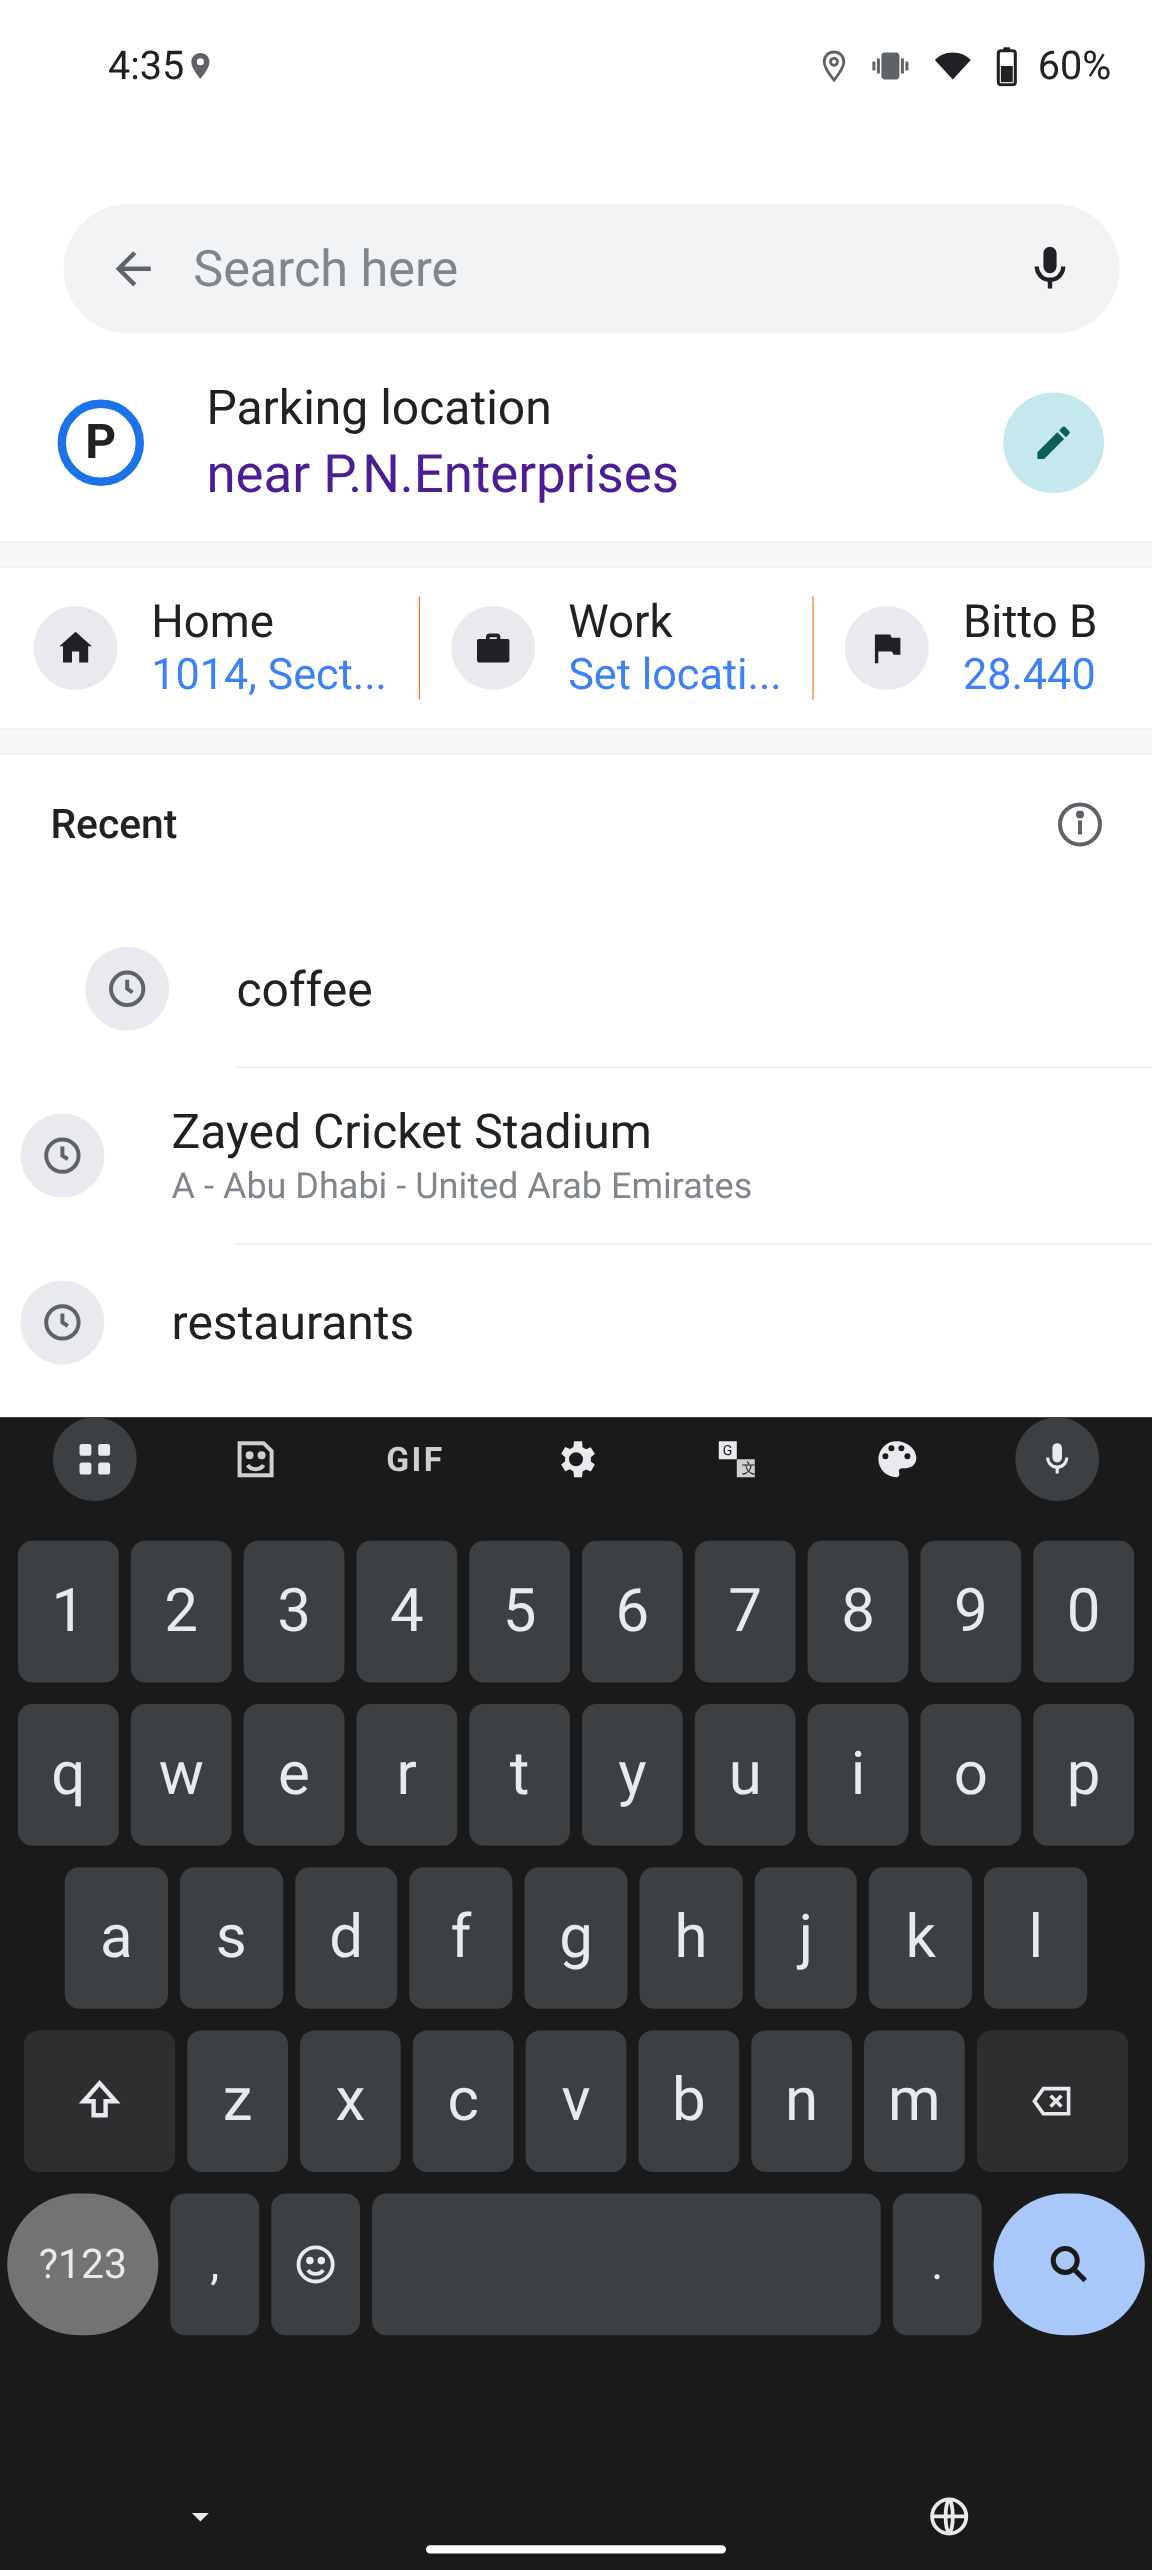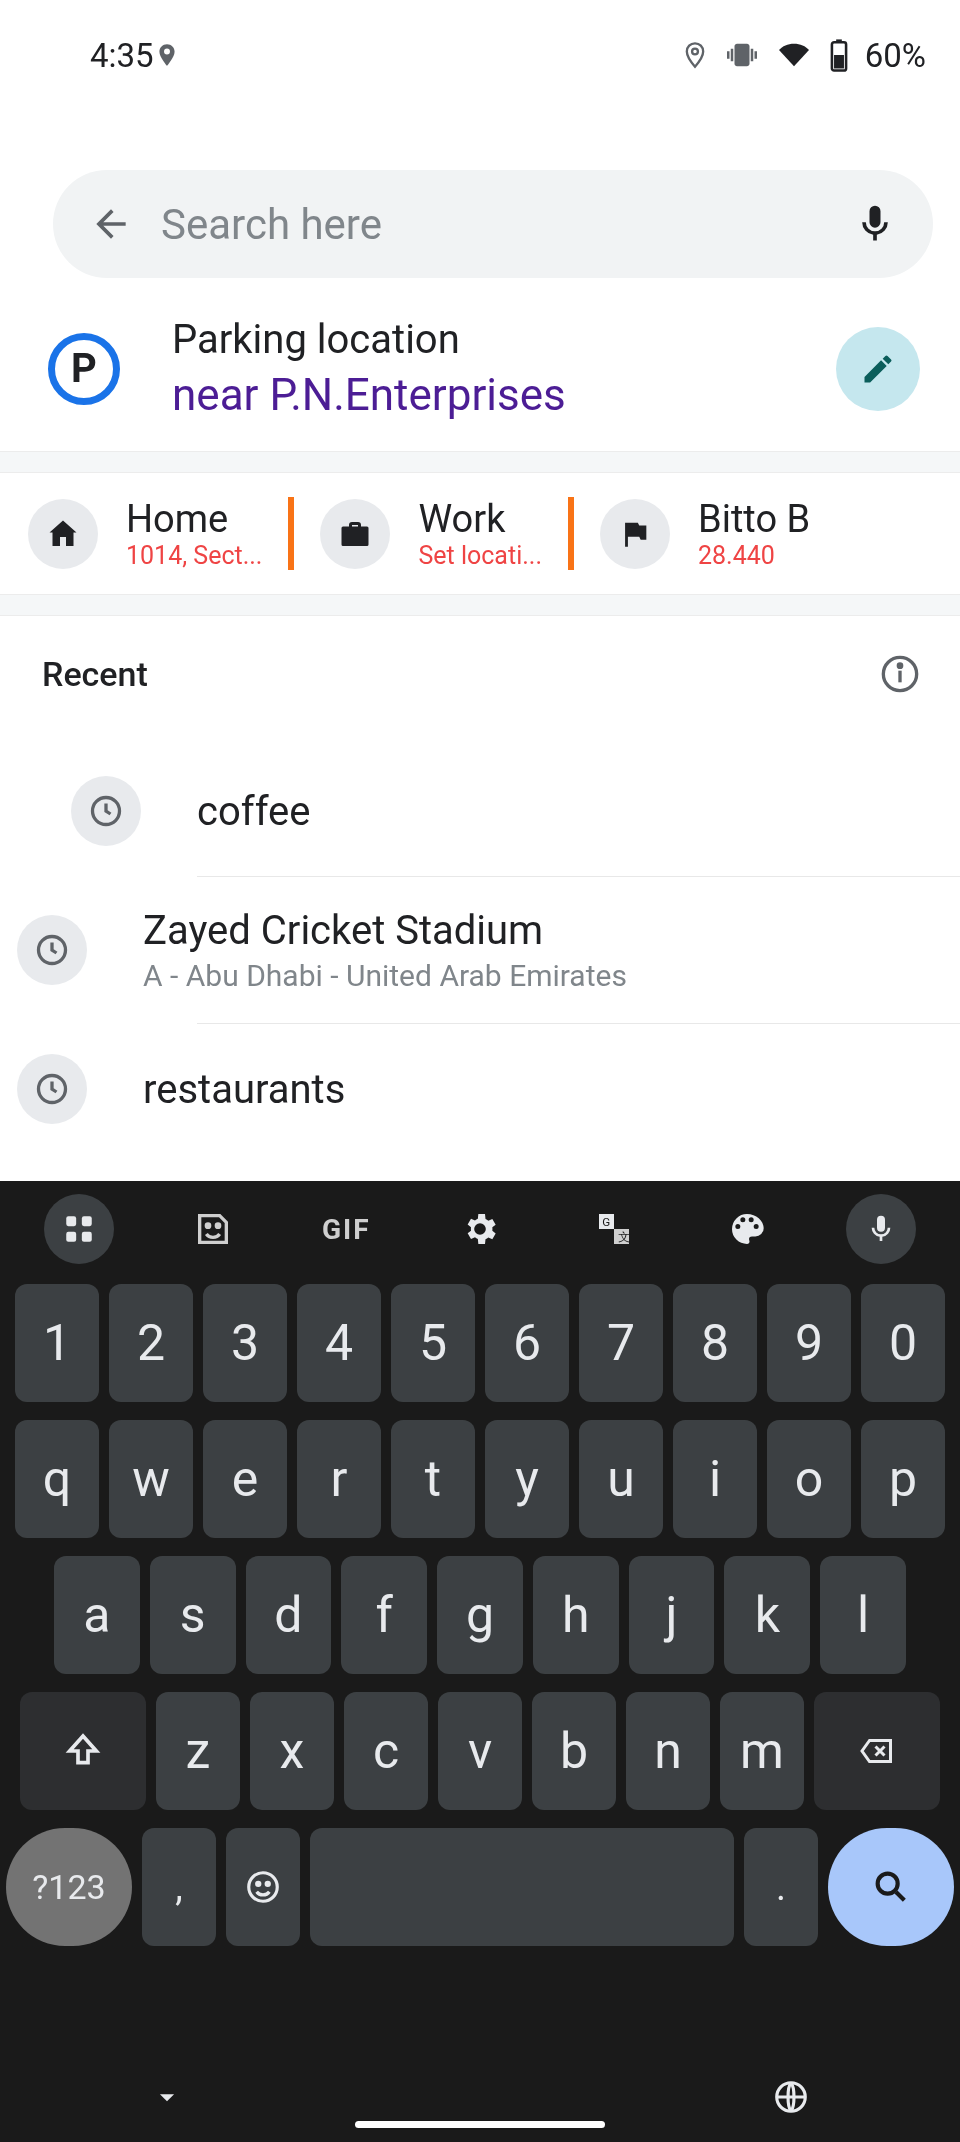--- a/index.html
+++ b/index.html
@@ -22,40 +22,40 @@
   .parking-row { display: flex; align-items: center; padding: 38px 40px 30px 48px; }
   .parking-icon { width: 72px; height: 72px; border: 7px solid #1a73e8; border-radius: 50%; display: flex; align-items: center; justify-content: center; font-size: 40px; font-weight: 700; color: #202124; margin-right: 52px; }
   .parking-text { flex: 1; }
   .parking-text .title { font-size: 40px; color: #202124; margin-bottom: 6px; font-weight: 400; }
   .parking-text .sub { font-size: 44px; color: #4c1d95; }
   .edit-circle { width: 84px; height: 84px; background: #c5e7ee; border-radius: 50%; display: flex; align-items: center; justify-content: center; }
   .divider-thick { height: 22px; background: #f5f7f8; border-top: 1px solid #ececec; border-bottom: 1px solid #ececec; }
 
   
   .shortcuts { display: flex; align-items: center; padding: 24px 0 24px 28px; overflow: hidden; }
-  .shortcut { display: flex; align-items: center; padding-right: 26px; border-right: 6px solid #f97316; margin-right: 26px; flex-shrink: 0; }
+  .shortcut { display: flex; align-items: center; padding-right: 26px; border-right: 1px solid #f97316; margin-right: 26px; flex-shrink: 0; }
   .shortcut:last-child { border-right: none; }
   .shortcut-icon { width: 70px; height: 70px; border-radius: 50%; background: #e8eaed; display: flex; align-items: center; justify-content: center; margin-right: 28px; flex-shrink: 0; }
   .shortcut-text .t { font-size: 38px; color: #202124; }
-  .shortcut-text .s { font-size: 25px; color: #ef4444; max-width: 200px; white-space: nowrap; overflow: hidden; text-overflow: ellipsis; }
+  .shortcut-text .s { font-size: 36px; color: #3b82f6; max-width: 200px; white-space: nowrap; overflow: hidden; text-overflow: ellipsis; }
 
   
   .recent-header { display: flex; align-items: center; justify-content: space-between; padding: 38px 40px 0 42px; }
   .recent-header .label { font-size: 34px; font-weight: 500; color: #202124; }
   .recent-list { padding-top: 52px; margin-left: 17px; }
   .recent-item { display: flex; align-items: center; padding: 30px 42px 30px 54px; }
   .recent-item + .recent-item { border-top: 1px solid #e8e8e8; margin-left: 180px; padding-left: 0; }
   .recent-icon { width: 70px; height: 70px; background: #e8eaed; border-radius: 50%; display: flex; align-items: center; justify-content: center; margin-right: 56px; margin-left: 0; flex-shrink:0; }
   .recent-item + .recent-item .recent-icon { margin-left: -180px; margin-right:56px; }
   .recent-item .line1 { font-size: 40px; color: #202124; }
   .recent-item .line2 { font-size: 30px; color: #80868b; margin-top: 4px; text-align: center; }
 
   
   .keyboard { position: absolute; left: 0; right: 0; bottom: 0; height: 961px; background: #1a1a1a; color: #e8eaed; display: flex; flex-direction: column; }
-  .kb-toolbar { height: 99px; display: flex; align-items: flex-end; justify-content: space-around; padding: 16px 12px; }
+  .kb-toolbar { height: 99px; display: flex; align-items: flex-start; justify-content: space-around; padding: 0 12px; }
   .kb-tool { width: 70px; height: 70px; border-radius: 50%; display:flex; align-items:center; justify-content:center; }
   .kb-tool.filled { background: #3c4043; }
   .kb-tool.gif { font-size: 28px; font-weight: 700; color: #cfcfcf; letter-spacing: 2px; }
 
   .kb-rows { flex: 1; display: flex; flex-direction: column; justify-content: flex-start; padding: 4px 6px 0; gap: 18px; }
   .kb-row { display: flex; gap: 10px; justify-content: center; }
   .key { background: #3c4043; border-radius: 12px; height: 118px; display: flex; align-items: center; justify-content: center; font-size: 50px; color: #e8eaed; width: 84px; }
   .kb-row.r3 { padding: 0 48px; }
   .kb-row.r3 .key { width: 88px; }
   .key.shift, .key.bksp { background: #2d2e30; width: 126px; }

